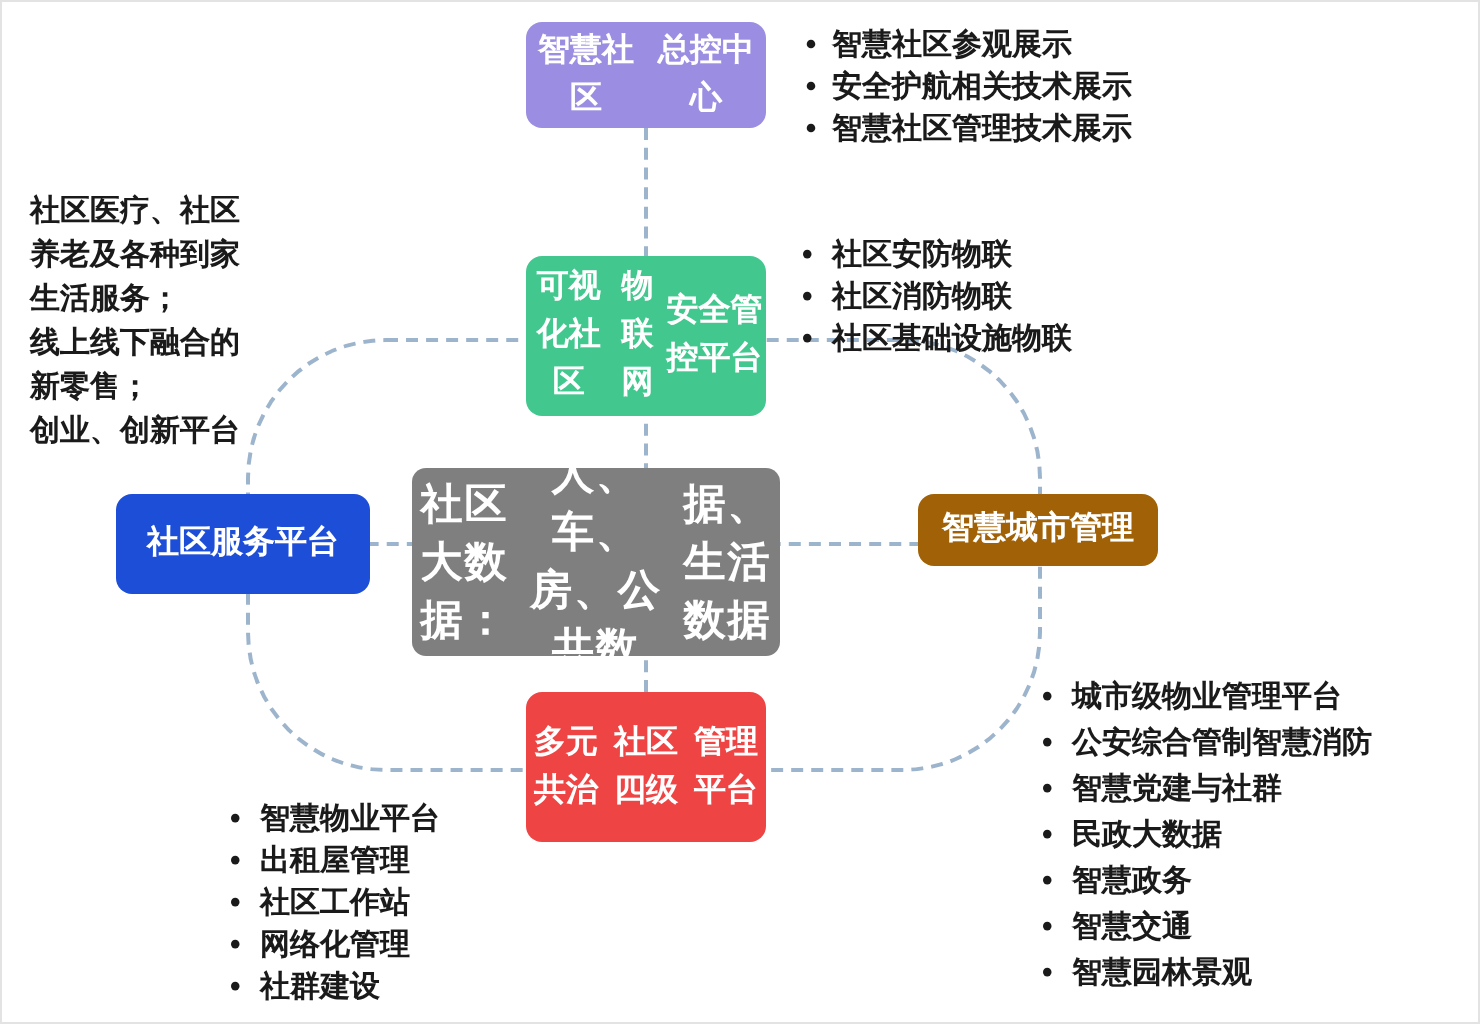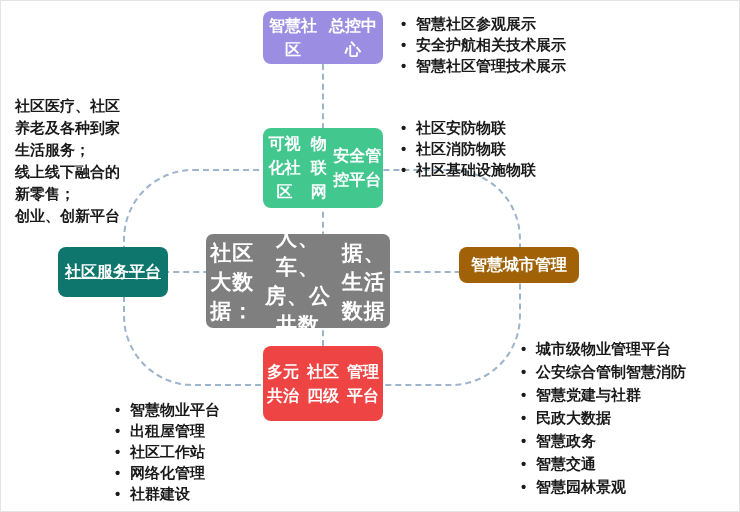--- a/index.html
+++ b/index.html
@@ -33,35 +33,35 @@
   .node{
     position:absolute;z-index:2;
     display:flex;flex-direction:row;
     justify-content:center;align-items:center;
     color:#ffffff;font-weight:700;text-align:center;
     border-radius:8px;
   }
   .node div{line-height:24px;font-size:16px;}
   #node-control-center{left:262px;top:10px;width:120px;height:53px;background:#9b8de1;}
   #node-iot-platform{left:262px;top:127px;width:120px;height:80px;background:#42c88e;}
-  #node-service-platform{left:57px;top:246px;width:110px;height:50px;background:#0f766e;text-decoration:underline;}
+  #node-service-platform{left:57px;top:246px;width:127px;height:50px;background:#1d4ed8;}
   #node-city-management{left:458px;top:246px;width:120px;height:36px;background:#a16207;}
   #node-governance-platform{left:262px;top:345px;width:120px;height:75px;background:#ef4444;}
   #node-big-data{left:205px;top:233px;width:184px;height:94px;background:#7f7f7f;border-radius:7px;}
   #node-big-data div{font-size:21px;line-height:29px;letter-spacing:1px;}
 
   
   .blist{
     position:absolute;z-index:1;margin:0;padding:0;list-style:none;
     font-size:15px;font-weight:700;color:#1a1a1a;
   }
   .blist li{position:relative;padding-left:17px;}
   .blist li::before{content:"\2022";position:absolute;left:2px;}
   #list-top-right{left:398px;top:12px;}
-  #list-top-right li{line-height:21px;}
+  #list-top-right li{line-height:21px;font-family:Liberation Mono, monospace;}
   #list-mid-right{left:398px;top:116px;}
   #list-mid-right li{line-height:21px;}
   #list-bottom-right{left:518px;top:336px;}
   #list-bottom-right li{line-height:23px;}
   #list-bottom-left{left:112px;top:398px;}
   #list-bottom-left li{line-height:21px;}
 
   
   #left-note{
     position:absolute;z-index:1;left:14px;top:94px;width:150px;

